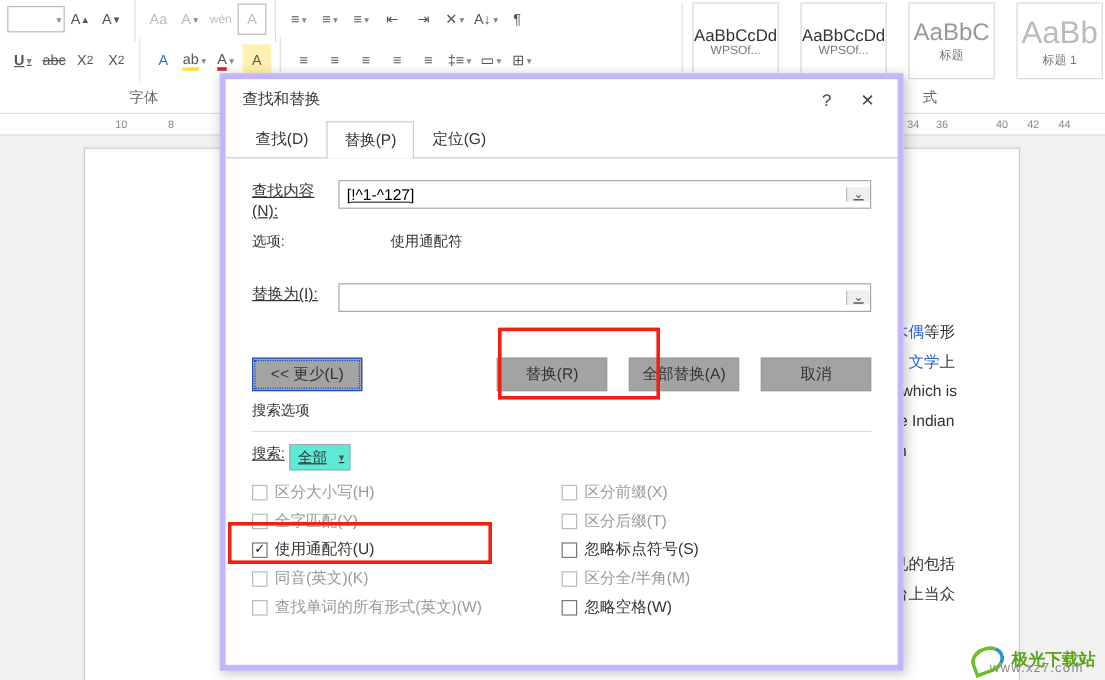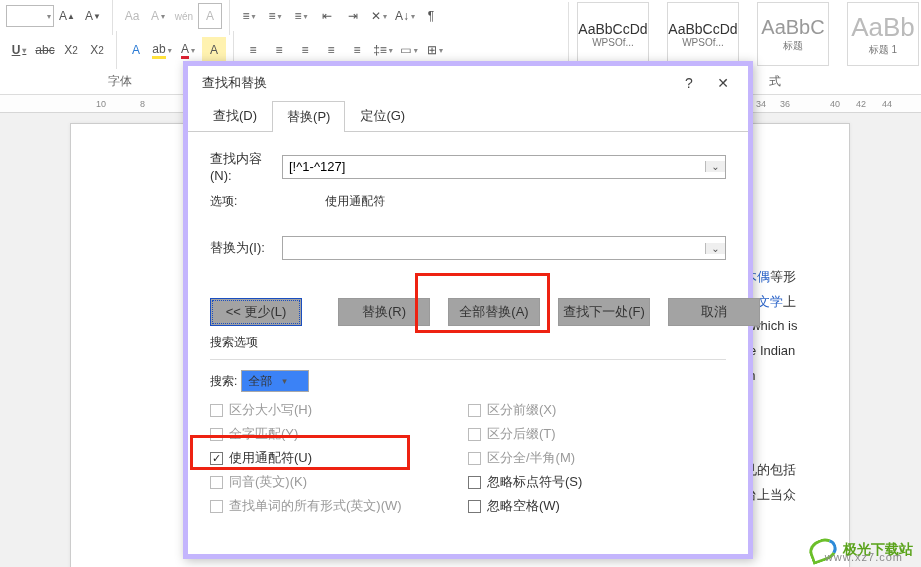--- a/index.html
+++ b/index.html
@@ -33,21 +33,21 @@
 
 
 .dlg{ position:absolute; left:183px; top:61px; width:570px; height:498px; background:#fff; border:5px solid #c4b5fd; box-shadow:2px 2px 10px rgba(0,0,0,0.25); }
 .dlg-title{ height:34px; display:flex; align-items:center; padding:0 8px 0 14px; font-size:13px; color:#333; }
 .dlg-title .sp{ flex:1; }
 .dlg-title .tbtn{ width:34px; height:28px; display:flex; align-items:center; justify-content:center; font-size:14px; color:#444; }
 .dlg-tabs{ height:32px; display:flex; align-items:flex-end; padding-left:10px; border-bottom:1px solid #ccc; }
 .dlg-tab{ padding:6px 14px 6px; border:1px solid transparent; border-bottom:none; color:#333; font-size:13px; }
 .dlg-tab.active{ border-color:#ccc; background:#fff; position:relative; top:1px; }
 .dlg-body{ padding:18px 22px 8px; }
-.row{ display:flex; align-items:center; margin-bottom:10px; }
+.row{ display:flex; align-items:flex-start; margin-bottom:10px;text-decoration:underline; }
 .row label.lab{ width:72px; color:#333; font-size:13px; }
 .combo{ flex:1; height:24px; border:1px solid #a8a8a8; background:#fff; display:flex; align-items:center; }
 .combo input{ border:none; outline:none; flex:1; padding:0 6px; font-size:13px; background:transparent; }
 .combo .dd{ width:20px; border-left:1px solid #bbb; display:flex; align-items:center; justify-content:center; font-size:10px; color:#555; background:#efefef;}
 .opt-line{ margin:4px 0 16px 72px; font-size:12px; color:#333; }
 .opt-line .k{ margin-right:40px; }
 
 .btn-row{ display:flex; gap:18px; align-items:center; margin:38px 0 8px; }
 .btn{ min-width:92px; height:28px; border:1px solid #9a9a9a; background:#a3a3a3; font-size:13px; color:#333; display:flex; align-items:center; justify-content:center; }
 .btn.focus{ outline:1px dotted #1a4ec0; outline-offset:-3px; border-color:#1a4ec0; }
@@ -57,21 +57,21 @@
 .sectlabel{ margin:6px 0 8px; color:#333; font-size:12px; }
 .hr{ height:1px; background:#ddd; margin:2px 0 10px; }
 
 .search-opts{ display:flex; }
 .col{ flex:1; }
 .ck{ display:flex; align-items:center; height:24px; font-size:13px; color:#333; }
 .ck.disabled{ color:#9a9a9a; }
 .ck .box{ width:13px; height:13px; border:1px solid #777; margin-right:6px; display:flex; align-items:center; justify-content:center; font-size:10px; background:#fff; }
 .ck.disabled .box{ border-color:#bbb; }
 .ck .box.checked::after{ content:"✓"; color:#222; font-size:11px; line-height:1; }
-.sel{ display:inline-flex; align-items:center; height:22px; border:1px solid #a8a8a8; background:#3b82f6; padding:0 21px 0 6px; font-size:12px; margin-left:4px;}
+.sel{ display:inline-flex; align-items:center; height:22px; border:1px solid #a8a8a8; background:#5eead4; padding:0 4px 0 6px; font-size:12px; margin-left:4px;}
 .sel::after{ content:"▾"; font-size:9px; margin-left:10px; color:#555; }
 
 .watermark{ position:absolute; right:8px; bottom:6px; display:flex; align-items:center; gap:6px; font-size:14px; color:#5aa31b; font-weight:bold; }
 .watermark .swirl{ width:28px; height:22px; border:3px solid #6bbf2a; border-right-color:#2e8bd8; border-radius:50% 50% 50% 0; transform:rotate(-20deg);}
 .watermark .sub{ position:absolute; right:10px; bottom:-2px; font-size:11px; color:#8a8a8a; font-weight:normal; letter-spacing:1px;}
 </style>
 </head>
 <body>
 
 <div class="ribbon">
@@ -200,21 +200,20 @@
         <input value="" style="">
         <div class="dd">⌄</div>
       </div>
     </div>
 
     <div class="btn-row">
       <div class="btn focus">&lt;&lt; 更少(L)</div>
       <div style="flex:1"></div>
       <div class="btn">替换(R)</div>
       <div class="btn">全部替换(A)</div>
-      <div class="btn">查找下一处(F)</div>
       <div class="btn">取消</div>
     </div>
 
     <div class="sectlabel">搜索选项</div>
     <div class="hr"></div>
 
     <div class="row" style="margin-bottom:6px">
       <span>搜索:</span>
       <span class="sel">全部</span>
     </div>
@@ -244,27 +243,27 @@
       </div>
       <div class="col">
         <div class="ck disabled">
             <span class="box"></span>
             <span>区分前缀(X)</span>
           </div>
         <div class="ck disabled">
             <span class="box"></span>
             <span>区分后缀(T)</span>
           </div>
+        <div class="ck">
+            <span class="box"></span>
+            <span>忽略标点符号(S)</span>
+          </div>
         <div class="ck disabled">
             <span class="box"></span>
             <span>区分全/半角(M)</span>
-          </div>
-        <div class="ck">
-            <span class="box"></span>
-            <span>忽略标点符号(S)</span>
           </div>
         <div class="ck">
             <span class="box"></span>
             <span>忽略空格(W)</span>
           </div>
       </div>
     </div>
   </div>
 </div>
 

